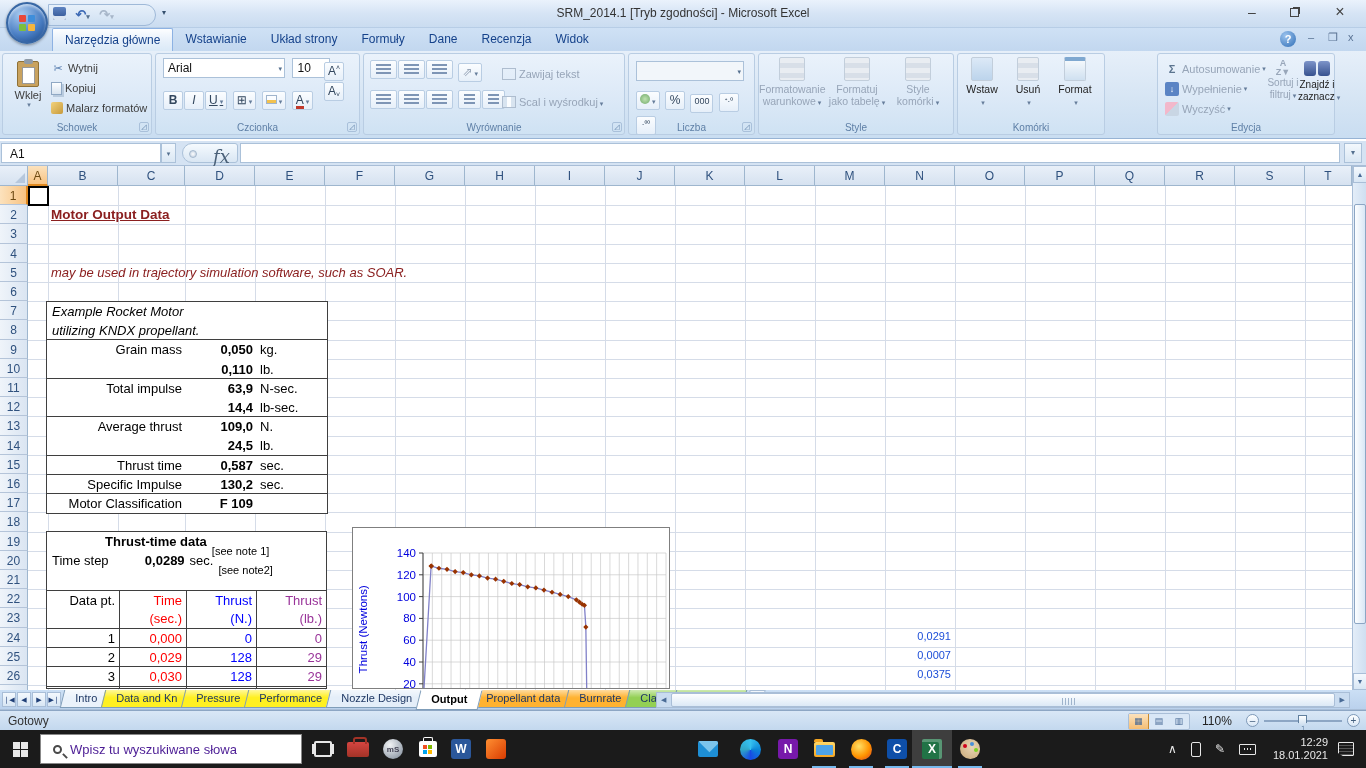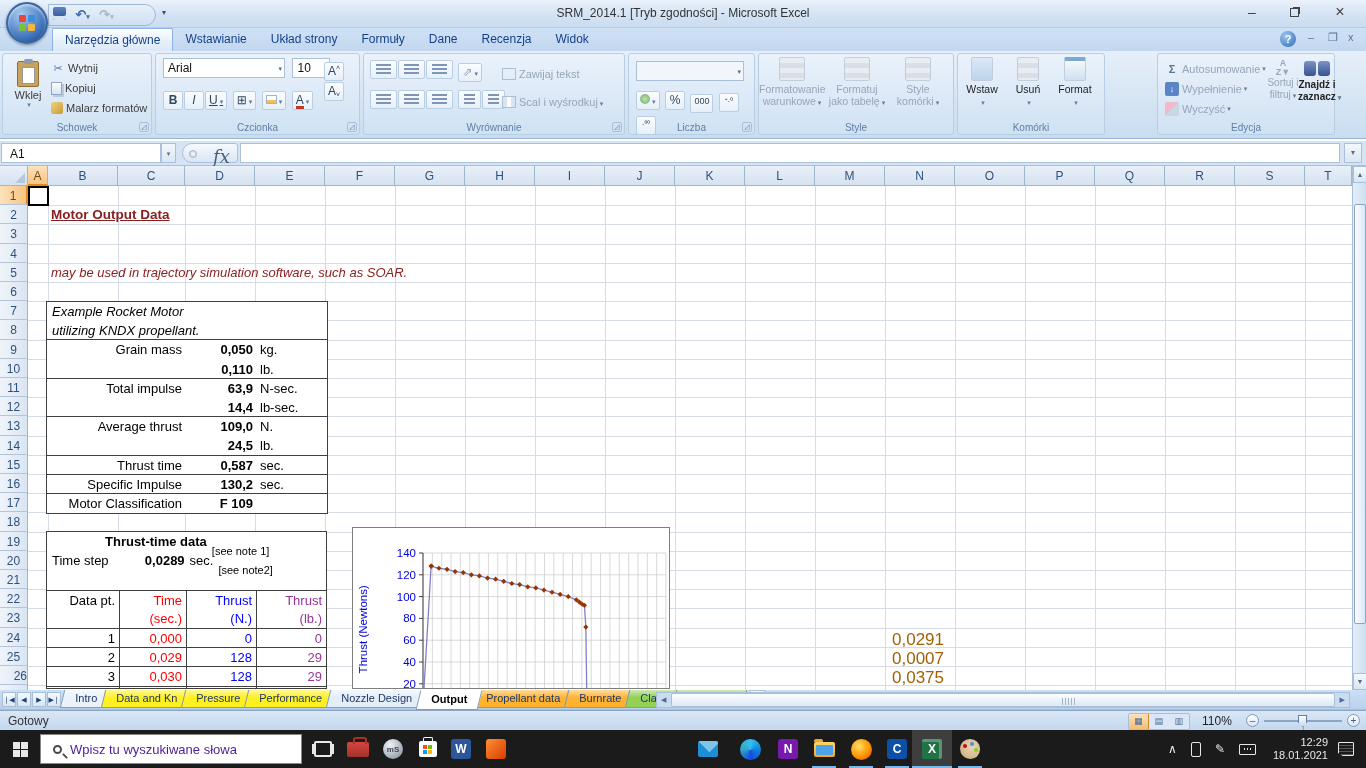--- a/index.html
+++ b/index.html
@@ -118,21 +118,21 @@
   .tt-free { height:19.2px; font-size:13px; display:flex; align-items:center; }
   .tt-note { font-size:11px; color:#000; margin-left:5px;margin-top:19px; }
   .tt-row { display:flex; height:19.2px; font-size:13px; }
   .tt-row.hdr-border { border-top:1px solid #3F3F3F; }
   .tt-row.data { border-top:1px solid #3F3F3F; }
   .tt-c { text-align:right; padding:2px 4px 0 0; }
   .tt-c0 { width:72px; } .tt-c1 { width:67px; border-left:1px solid #3F3F3F; }
   .tt-c2 { width:70px; border-left:1px solid #3F3F3F; } .tt-c3 { flex:1; border-left:1px solid #3F3F3F; }
   .c-red { color:#FF0000; } .c-blue { color:#0000FF; } .c-pur { color:#993399; } .c-blk { color:#000; }
 
-  .stray { position:absolute; width:66px; text-align:center; font-size:17px; color:#a16207; }
+  .stray { position:absolute; width:66px; text-align:right; font-size:11px; color:#1d4ed8; }
 
   .chartbox { position:absolute; left:352px; top:361px; width:318px; height:162px; background:#fff; border:1px solid #7F7F7F; overflow:hidden; }
 
   .vscroll { position:absolute; right:0; top:0; width:14px; height:524px; background:linear-gradient(90deg,#E3EDF8,#CFDFF1); border-left:1px solid #A9BED7; }
   .vs-btn { position:absolute; left:0; width:14px; height:17px; background:linear-gradient(#F4F9FE,#D8E6F4); border:1px solid #A9BED7; color:#4A6B96; font-size:7px; text-align:center; line-height:15px; }
   .vs-thumb { position:absolute; left:1px; top:38px; width:12px; height:420px; border:1px solid #8DA6C4; border-radius:2px; background:linear-gradient(90deg,#FDFEFF,#D9E7F6); }
 
   
   .tabbar { position:absolute; top:690px; left:0; width:100%; height:20px; background:linear-gradient(#CBDFF5,#BAD1EC); border-bottom:1px solid #A9BED7; }
   .nav-btns { position:absolute; left:2px; top:2px; display:flex; }
@@ -376,21 +376,21 @@
       </div>
       <div class="bigbtn" style="position:absolute;left:108px;top:2px;width:34px;">
         <div class="azfun">A<br>Z▼</div>
         <div class="two-line muted" style="font-size:10px;"><span>Sortuj i</span><br><span>filtruj</span><span class="dd">▾</span></div>
       </div>
       <div class="bigbtn" style="position:absolute;left:140px;top:2px;width:38px;">
         <div class="binoc">
             <span class="lens" style="left:0;"></span>
             <span class="lens" style="right:0;"></span>
           </div>
-        <div class="two-line" style="color:#222;font-size:10px;font-weight:bold;"><span>Znajdź i</span><br><span>zaznacz</span><span class="dd">▾</span></div>
+        <div class="two-line" style="color:#222;font-size:10px;font-weight:normal;"><span>Znajdź i</span><br><span>zaznacz</span><span class="dd">▾</span></div>
       </div>
       <div class="rgroup-label">Edycja</div>
     </div>
   </div>
 
   <div class="fbar">
     <div class="namebox">A1</div>
     <div class="namebox-dd">▾</div>
     <div class="fx-pill">
       <span class="fx-dot"></span>
@@ -492,21 +492,21 @@
         <div class="row-h" style="top: 308px; height: 19.2px;">16</div>
         <div class="row-h" style="top: 327.2px; height: 19.2px;">17</div>
         <div class="row-h" style="top: 346.4px; height: 19.2px;">18</div>
         <div class="row-h" style="top: 365.6px; height: 19.2px;">19</div>
         <div class="row-h" style="top: 384.8px; height: 19.2px;">20</div>
         <div class="row-h" style="top: 404px; height: 19.2px;">21</div>
         <div class="row-h" style="top: 423.2px; height: 19.2px;">22</div>
         <div class="row-h" style="top: 442.4px; height: 19.2px;">23</div>
         <div class="row-h" style="top: 461.6px; height: 19.2px;">24</div>
         <div class="row-h" style="top: 480.8px; height: 19.2px;">25</div>
-        <div class="row-h" style="top: 500px; height: 19.2px; text-align: right;">26</div>
+        <div class="row-h" style="top: 500px; height: 19.2px;">26</div>
         <div class="row-h" style="top: 519.2px; height: 19.2px;">27</div>
       </div>
 
     <div class="selcell" style="left:28px;top:20px;width:21px;height:20px;"></div>
 
     <div class="sheet-heading" style="top:41px;">Motor Output Data</div>
     <div class="sheet-desc" style="top:99px;">may be used in trajectory simulation software, such as SOAR.</div>
 
     <div class="sumtab" style="top:135px;" id="sumtab">
         <div class="st-title">Example Rocket Motor</div>

